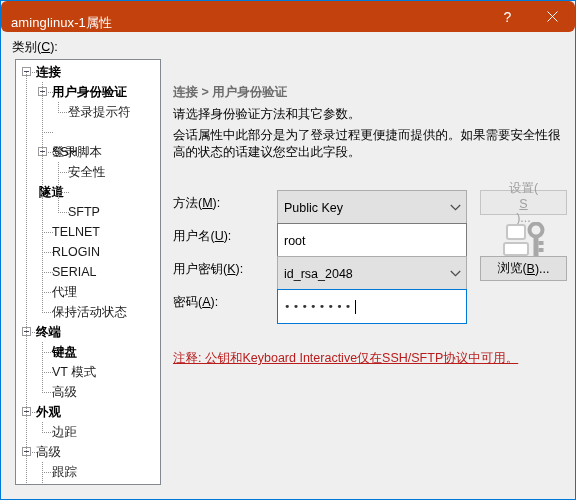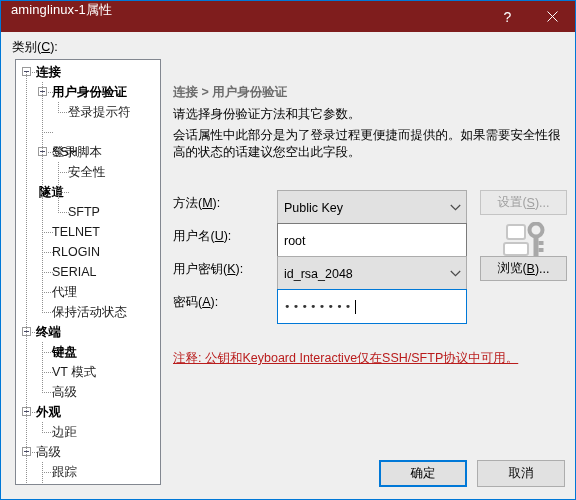--- a/index.html
+++ b/index.html
@@ -24,26 +24,27 @@
     box-sizing: border-box;
     border: 1px solid #0078d7;
     background: #efefef;
     display: flex;
     flex-direction: column;
   }
 
   
   .titlebar {
     height: 31px;
-    background: #7f1d1d;
+    background: #c2410c;
     color: #ffffff;
     display: flex;
-    align-items: flex-start;
+    align-items: flex-end;
     flex: 0 0 auto;
     position: relative;
+    border-radius: 6px;
   }
   .title-text {
     font-size: 13px;
     padding-left: 10px;
     letter-spacing: 0.1px;
     white-space: nowrap;
   }
   .title-spacer { flex: 1 1 auto; }
   .title-btn {
     width: 45px;
@@ -243,20 +244,21 @@
     font-size: 12.5px;
     color: #000;
     display: flex;
     align-items: center;
     justify-content: center;
   }
   .sidebtn.disabled {
     color: #a0a0a0;
     border-color: #c4c4c4;
     background: #e9e9e9;
+    flex-direction: column;
   }
 
   .keyicon {
     position: absolute;
     left: 307px;
     width: 87px;
     display: flex;
     align-items: center;
     justify-content: center;
   }
@@ -490,19 +492,15 @@
         <div class="field textinput focused">
           <span class="dots">••••••••</span>
             <span class="caret"></span>
         </div>
       </div>
 
     </div>
 
     <div class="note">注释: 公钥和Keyboard Interactive仅在SSH/SFTP协议中可用。</div>
 
-    <div class="btnbar">
-      <div class="btn default">确定</div>
-      <div class="btn">取消</div>
-    </div>
 
   </div>
 </div>
 
 </body></html>

